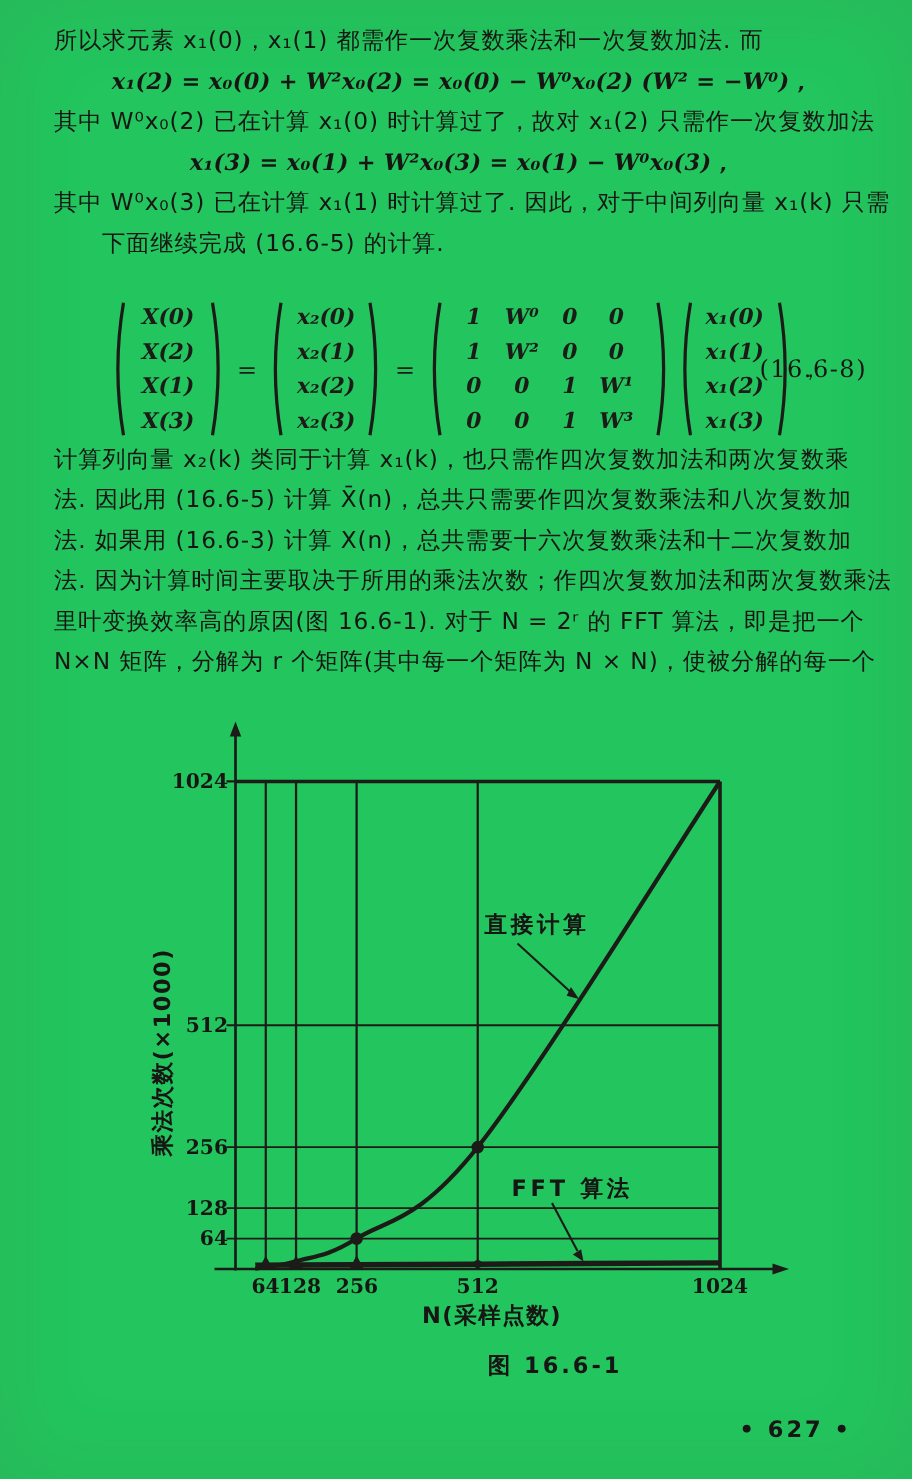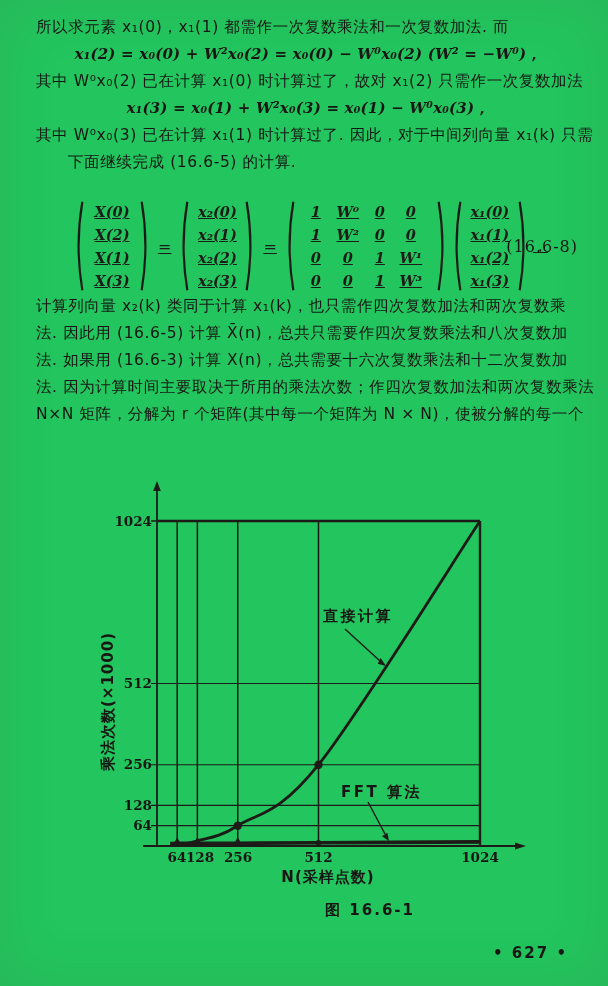--- a/index.html
+++ b/index.html
@@ -23,21 +23,20 @@
     text-align:center;font-family:"DejaVu Serif","Liberation Serif",serif;
     font-style:italic;font-weight:bold;font-size:15px;letter-spacing:.2px;
   }
   .bl.ind{text-indent:32px;}
   
   .mrow{
     position:absolute;left:36px;top:196px;width:544px;height:100px;
     display:flex;align-items:center;justify-content:flex-start;
     padding-left:38px;box-sizing:border-box;gap:5px;
     font-family:"DejaVu Serif","Liberation Serif",serif;
-    text-decoration:underline;
   }
   .paren{width:10px;height:94px;flex:0 0 auto;}
   .paren path{stroke:#1c1b18;stroke-width:2.6;fill:none;}
   .vec{
     display:grid;grid-auto-rows:23px;align-items:center;justify-items:center;
     font-style:italic;font-weight:bold;font-size:14.5px;min-width:46px;
   }
   .mat{
     display:grid;grid-template-columns:26px 38px 26px 36px;grid-auto-rows:23px;
     align-items:center;justify-items:center;
@@ -143,20 +142,21 @@
       </svg>
     <span class="mcomma">，</span>
     <span class="eqnum">(16.6-8)</span>
   </div>
 
   <div class="textblock" style="top:293px">
     <div class="bl">计算列向量 x₂(k) 类同于计算 x₁(k)，也只需作四次复数加法和两次复数乘</div>
     <div class="bl">法. 因此用 (16.6-5) 计算 X̄(n)，总共只需要作四次复数乘法和八次复数加</div>
     <div class="bl">法. 如果用 (16.6-3) 计算 X(n)，总共需要十六次复数乘法和十二次复数加</div>
     <div class="bl">法.  因为计算时间主要取决于所用的乘法次数；作四次复数加法和两次复数乘法</div>
+    <div class="bl">里叶变换效率高的原因(图 16.6-1). 对于 N = 2ʳ 的 FFT 算法，即是把一个</div>
     <div class="bl">N×N 矩阵，分解为 r 个矩阵(其中每一个矩阵为 N × N)，使被分解的每一个</div>
   </div>
 
   <svg class="chart" width="480" height="412" viewBox="0 0 480 412">
     <g>
         <line x1="82.1856" y1="368" x2="82.1856" y2="43" stroke="#1c1b18" stroke-width="1.5"></line>
         <line x1="102.3712" y1="368" x2="102.3712" y2="43" stroke="#1c1b18" stroke-width="1.5"></line>
         <line x1="142.7424" y1="368" x2="142.7424" y2="43" stroke="#1c1b18" stroke-width="1.5"></line>
         <line x1="223.4848" y1="368" x2="223.4848" y2="43" stroke="#1c1b18" stroke-width="1.5"></line>
         <line x1="56" y1="347.6864" x2="385" y2="347.6864" stroke="#1c1b18" stroke-width="1.2"></line>

